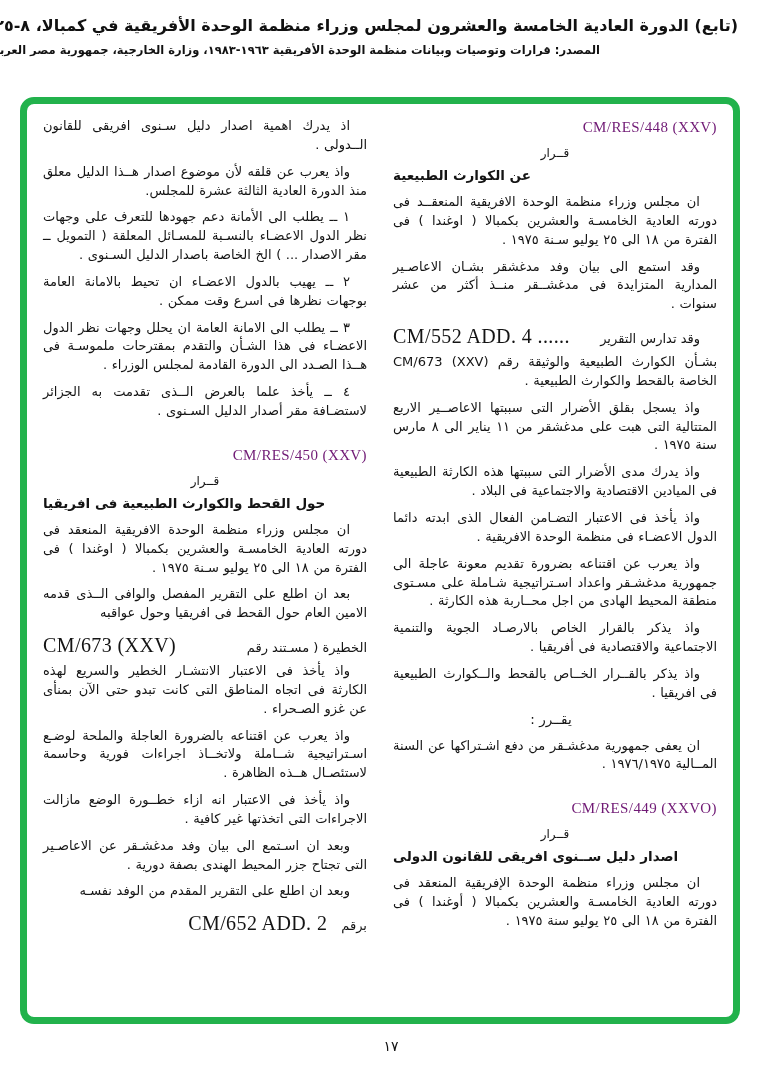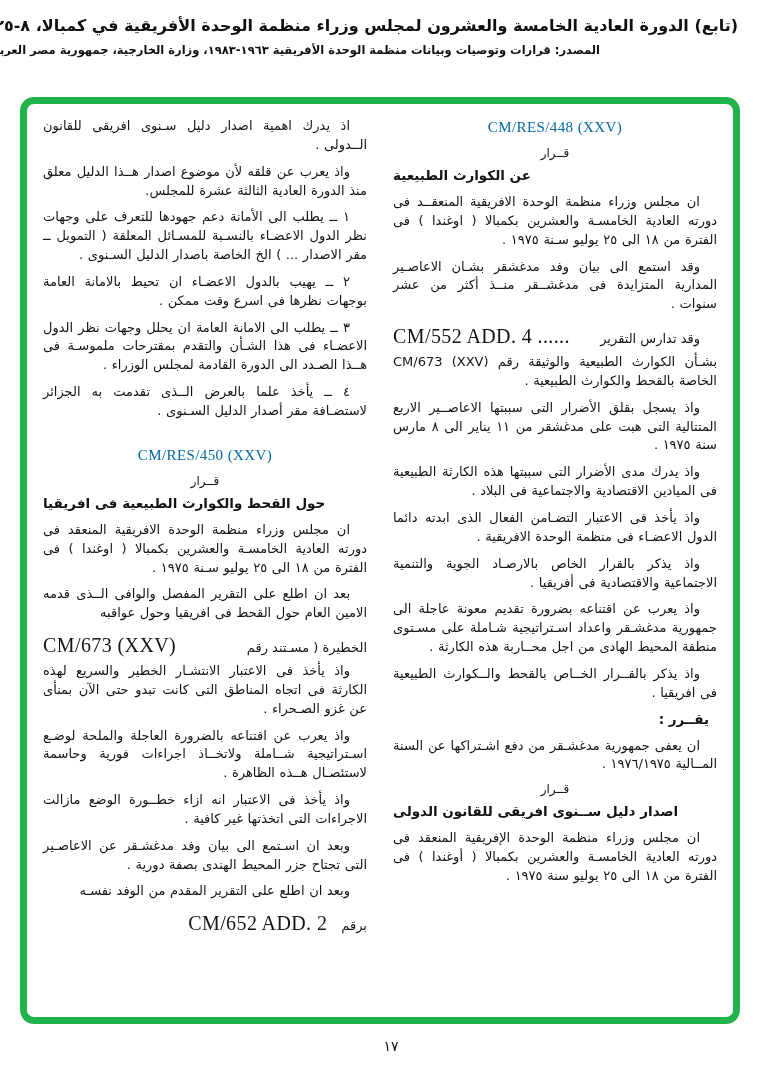--- a/index.html
+++ b/index.html
@@ -15,27 +15,27 @@
     border:7px solid #22b24c;border-radius:14px;padding:13px 16px 6px;overflow:hidden;
   }
   .cols{display:flex;direction:rtl;gap:26px;}
   .col{flex:1;direction:rtl;min-width:0;}
   .para{
     font-size:13px;line-height:1.45;margin:0 0 8px;text-align:justify;
     text-indent:17px;word-spacing:0.5px;
   }
   .para.cont{text-indent:0;}
   .code{
-    direction:ltr;text-align:center;font-family:"Liberation Serif",serif;
-    font-size:15px;letter-spacing:0.4px;margin:2px 0 10px;color:#0369a1;
+    direction:ltr;text-align:right;font-family:"Liberation Serif",serif;
+    font-size:15px;letter-spacing:0.4px;margin:2px 0 10px;color:#701a75;
   }
   .gap-top{margin-top:26px;}
   .heading{text-align:center;font-weight:normal;font-size:12px;margin:2px 0 7px;}
   .subheading{text-align:left;font-weight:bold;font-size:13.5px;margin:0 0 10px;}
-  .decides{font-weight:bold;font-size:13.5px;text-align:right;margin:2px 8px 10px 0;}
+  .decides{font-weight:normal;font-size:13.5px;text-align:center;margin:2px 8px 10px 0;}
   .mixed-row{display:flex;direction:rtl;justify-content:space-between;align-items:baseline;margin:0 0 2px;font-size:13px;line-height:1.45;}
   .mixed-row.start{justify-content:flex-start;gap:14px;margin-bottom:8px;}
   .mixed-row .ar{white-space:nowrap;}
   .mixed-row .ar.indent{padding-right:17px;}
   .code-inline{direction:ltr;font-family:"Liberation Serif",serif;font-size:20px;letter-spacing:0.4px;white-space:nowrap;}
   .page-footer{position:absolute;top:1038px;left:12px;width:100%;text-align:center;font-size:14px;color:#111;}
 </style>
 </head>
 <body>
 
@@ -56,26 +56,27 @@
         <p class="para">ان مجلس وزراء منظمة الوحدة الافريقية المنعقــد فى دورته العادية الخامسـة والعشرين بكمبالا ( اوغندا ) فى الفترة من ١٨ الى ٢٥ يوليو سـنة ١٩٧٥ .</p>
         <p class="para">وقد استمع الى بيان وفد مدغشقر بشـان الاعاصـير المدارية المتزايدة فى مدغشــقر منــذ أكثر من عشر سنوات .</p>
         <div class="mixed-row">
           <span class="ar indent">وقد تدارس التقرير</span>
           <span class="code-inline">CM/552 ADD. 4 ......</span>
         </div>
         <p class="para cont">بشـأن الكوارث الطبيعية والوثيقة رقم ⁦CM/673 (XXV)⁩ الخاصة بالقحط والكوارث الطبيعية .</p>
         <p class="para">واذ يسجل بقلق الأضرار التى سببتها الاعاصــير الاربع المتتالية التى هبت على مدغشقر من ١١ يناير الى ٨ مارس سنة ١٩٧٥ .</p>
         <p class="para">واذ يدرك مدى الأضرار التى سببتها هذه الكارثة الطبيعية فى الميادين الاقتصادية والاجتماعية فى البلاد .</p>
         <p class="para">واذ يأخذ فى الاعتبار التضـامن الفعال الذى ابدته دائما الدول الاعضـاء فى منظمة الوحدة الافريقية .</p>
+        <p class="para">واذ يعرب عن اقتناعه بضرورة تقديم معونة عاجلة الى جمهورية مدغشـقر واعداد اسـتراتيجية شـاملة على مسـتوى منطقة المحيط الهادى من اجل محــاربة هذه الكارثة .</p>
         <p class="para">واذ يذكر بالقرار الخاص بالارصـاد الجوية والتنمية الاجتماعية والاقتصادية فى أفريقيا .</p>
-        <p class="para">واذ يعرب عن اقتناعه بضرورة تقديم معونة عاجلة الى جمهورية مدغشـقر واعداد اسـتراتيجية شـاملة على مسـتوى منطقة المحيط الهادى من اجل محــاربة هذه الكارثة .</p>
         <p class="para">واذ يذكر بالقــرار الخــاص بالقحط والــكوارث الطبيعية فى افريقيا .</p>
         <div class="decides">يقــرر :</div>
         <p class="para">ان يعفى جمهورية مدغشـقر من دفع اشـتراكها عن السنة المــالية ١٩٧٦/١٩٧٥ .</p>
 
+        <div class="code gap-top">CM/RES/449 (XXVO)</div>
         <div class="heading">قــرار</div>
         <div class="subheading">اصدار دليل ســنوى افريقى للقانون الدولى</div>
         <p class="para">ان مجلس وزراء منظمة الوحدة الإفريقية المنعقد فى دورته العادية الخامسـة والعشرين بكمبالا ( أوغندا ) فى الفترة من ١٨ الى ٢٥ يوليو سنة ١٩٧٥ .</p>
       </section>
 
       <section class="col">
         <p class="para">اذ يدرك اهمية اصدار دليل سـنوى افريقى للقانون الــدولى .</p>
         <p class="para">واذ يعرب عن قلقه لأن موضوع اصدار هــذا الدليل معلق منذ الدورة العادية الثالثة عشرة للمجلس.</p>
         <p class="para">١ ــ يطلب الى الأمانة دعم جهودها للتعرف على وجهات نظر الدول الاعضـاء بالنسـبة للمسـائل المعلقة ( التمويل ــ مقر الاصدار ... ) الخ الخاصة باصدار الدليل السـنوى .</p>
         <p class="para">٢ ــ يهيب بالدول الاعضـاء ان تحيط بالامانة العامة بوجهات نظرها فى اسرع وقت ممكن .</p>

